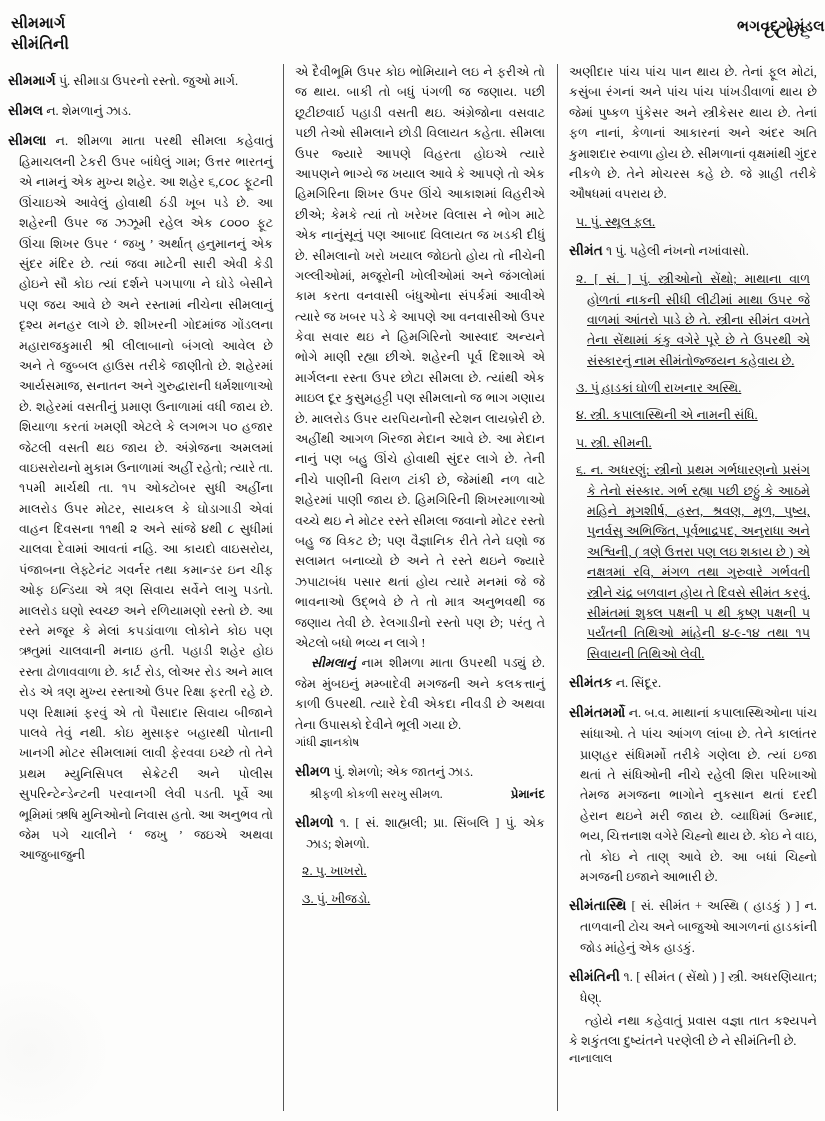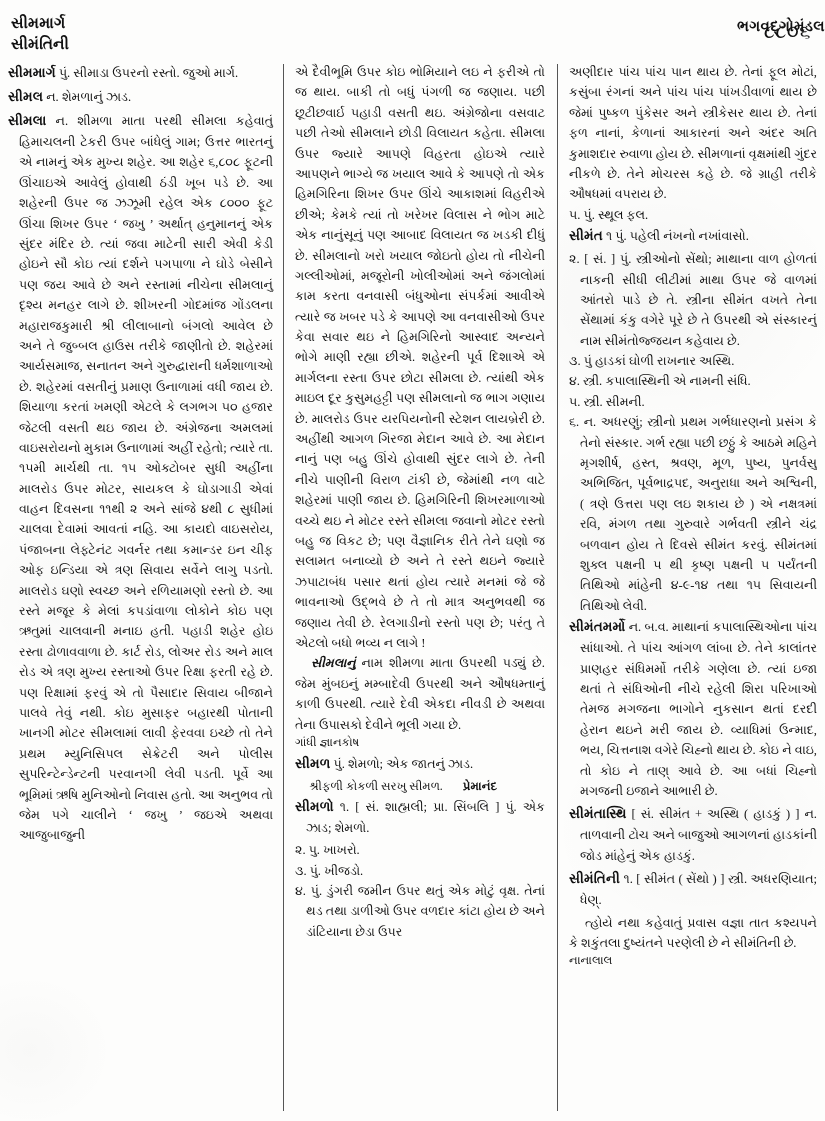--- a/index.html
+++ b/index.html
@@ -102,51 +102,53 @@
     bottom: 10px;
     width: 1px;
     background: #2a2a2a;
     opacity: 0.8;
   }
   .rule-a { left: 283px; }
   .rule-b { left: 557px; }
 
   
   .entry {
-    margin: 0 0 2px 0;
+    margin: 8px 0 2px 0;
     text-indent: 0;
     padding-left: 11px;
     text-indent: -11px;
   }
   .para {
     margin: 0;
     text-indent: 16px;
   }
   .para.flush { text-indent: 0; }
   .sense {
-    margin: 0;
+    margin: 7px;
     padding-left: 11px;
     text-indent: -11px;
+    text-decoration: underline;
   }
   .hw {
     font-weight: bold;
     font-size: 13.6px;
     letter-spacing: 0.1px;
   }
   .bold { font-weight: bold; font-style: italic; }
   .cite {
     display: block;
     text-align: left;
     font-weight: normal;
     font-size: 11.6px;
     margin-top: -1px;
   }
   .srcline {
     display: flex;
-    gap: 20px;
+    justify-content: space-between;
+    gap: 12px;
     font-size: 11.8px;
     padding-left: 14px;
   }
   .srcline .q { font-weight: normal; }
   .srcline .who { font-weight: bold; white-space: nowrap; }
 </style>
 </head>
 <body>
 
 <div class="page"></div>
@@ -166,41 +168,41 @@
   <div class="rule rule-b"></div>
 
   <div class="columns">
     <div class="col col-1" id="col-1">
         <p class="entry"><span class="hw">સીમમાર્ગ</span><span> પું. સીમાડા ઉપરનો રસ્તો. જુઓ માર્ગ.</span></p>
         <p class="entry"><span class="hw">સીમલ</span><span> ન. શેમળાનું ઝાડ.</span></p>
         <p class="entry"><span class="hw">સીમલા</span><span> ન. શીમળા માતા પરથી સીમલા કહેવાતું હિમાચલની ટેકરી ઉપર બાંધેલું ગામ; ઉત્તર ભારતનું એ નામનું એક મુખ્ય શહેર. આ શહેર ૬,૮૦૮ ફૂટની ઊંચાઇએ આવેલું હોવાથી ઠંડી ખૂબ પડે છે. આ શહેરની ઉપર જ ઝઝૂમી રહેલ એક ૮૦૦૦ ફૂટ ઊંચા શિખર ઉપર ‘ જખુ ’ અર્થાત્ હનુમાનનું એક સુંદર મંદિર છે. ત્યાં જવા માટેની સારી એવી કેડી હોઇને સૌ કોઇ ત્યાં દર્શને પગપાળા ને ઘોડે બેસીને પણ જય આવે છે અને રસ્તામાં નીચેના સીમલાનું દૃશ્ય મનહર લાગે છે. શીખરની ગોદમાંજ ગોંડલના મહારાજકુમારી શ્રી લીલાબાનો બંગલો આવેલ છે અને તે જુબ્બલ હાઉસ તરીકે જાણીતો છે. શહેરમાં આર્યસમાજ, સનાતન અને ગુરુદ્વારાની ધર્મશાળાઓ છે. શહેરમાં વસતીનું પ્રમાણ ઉનાળામાં વધી જાય છે. શિયાળા કરતાં ખમણી એટલે કે લગભગ ૫૦ હજાર જેટલી વસતી થઇ જાય છે. અંગ્રેજના અમલમાં વાઇસરોયનો મુકામ ઉનાળામાં અહીં રહેતો; ત્યારે તા. ૧૫મી માર્ચથી તા. ૧૫ ઓક્ટોબર સુધી અહીંના માલરોડ ઉપર મોટર, સાયકલ કે ઘોડાગાડી એવાં વાહન દિવસના ૧૧થી ૨ અને સાંજે ૪થી ૮ સુધીમાં ચાલવા દેવામાં આવતાં નહિ. આ કાયદો વાઇસરોય, પંજાબના લેફ્ટેનંટ ગવર્નર તથા કમાન્ડર ઇન ચીફ ઓફ ઇન્ડિયા એ ત્રણ સિવાય સર્વેને લાગુ પડતો. માલરોડ ઘણો સ્વચ્છ અને રળિયામણો રસ્તો છે. આ રસ્તે મજૂર કે મેલાં કપડાંવાળા લોકોને કોઇ પણ ઋતુમાં ચાલવાની મનાઇ હતી. પહાડી શહેર હોઇ રસ્તા ઢોળાવવાળા છે. કાર્ટ રોડ, લોઅર રોડ અને માલ રોડ એ ત્રણ મુખ્ય રસ્તાઓ ઉપર રિક્ષા ફરતી રહે છે. પણ રિક્ષામાં ફરવું એ તો પૈસાદાર સિવાય બીજાને પાલવે તેવું નથી. કોઇ મુસાફર બહારથી પોતાની ખાનગી મોટર સીમલામાં લાવી ફેરવવા ઇચ્છે તો તેને પ્રથમ મ્યુનિસિપલ સેક્રેટરી અને પોલીસ સુપરિન્ટેન્ડેન્ટની પરવાનગી લેવી પડતી. પૂર્વે આ ભૂમિમાં ઋષિ મુનિઓનો નિવાસ હતો. આ અનુભવ તો જેમ પગે ચાલીને ‘ જખુ ’ જઇએ અથવા આજુબાજુની</span></p>
       </div>
     <div class="col col-2" id="col-2">
         <p class="para flush">એ દૈવીભૂમિ ઉપર કોઇ ભોમિયાને લઇ ને ફરીએ તો જ થાય. બાકી તો બધું પંગળી જ જણાય. પછી છૂટીછવાર્ઇ પહાડી વસતી થઇ. અંગ્રેજોના વસવાટ પછી તેઓ સીમલાને છોડી વિલાયત કહેતા. સીમલા ઉપર જ્યારે આપણે વિહરતા હોઇએ ત્યારે આપણને ભાગ્યે જ ખયાલ આવે કે આપણે તો એક હિમગિરિના શિખર ઉપર ઊંચે આકાશમાં વિહરીએ છીએ; કેમકે ત્યાં તો ખરેખર વિલાસ ને ભોગ માટે એક નાનુંસૂનું પણ આબાદ વિલાયત જ ખડકી દીધું છે. સીમલાનો ખરો ખયાલ જોઇતો હોય તો નીચેની ગલ્લીઓમાં, મજૂરોની ખોલીઓમાં અને જંગલોમાં કામ કરતા વનવાસી બંધુઓના સંપર્કમાં આવીએ ત્યારે જ ખબર પડે કે આપણે આ વનવાસીઓ ઉપર કેવા સવાર થઇ ને હિમગિરિનો આસ્વાદ અન્યને ભોગે માણી રહ્યા છીએ. શહેરની પૂર્વ દિશાએ એ માર્ગલના રસ્તા ઉપર છોટા સીમલા છે. ત્યાંથી એક માઇલ દૂર કુસુમહટ્ટી પણ સીમલાનો જ ભાગ ગણાય છે. માલરોડ ઉપર યરપિયનોની સ્ટેશન લાયબ્રેરી છે. અહીંથી આગળ ગિરજા મેદાન આવે છે. આ મેદાન નાનું પણ બહુ ઊંચે હોવાથી સુંદર લાગે છે. તેની નીચે પાણીની વિરાળ ટાંકી છે, જેમાંથી નળ વાટે શહેરમાં પાણી જાય છે. હિમગિરિની શિખરમાળાઓ વચ્ચે થઇ ને મોટર રસ્તે સીમલા જવાનો મોટર રસ્તો બહુ જ વિકટ છે; પણ વૈજ્ઞાનિક રીતે તેને ઘણો જ સલામત બનાવ્યો છે અને તે રસ્તે થઇને જ્યારે ઝપાટાબંધ પસાર થતાં હોય ત્યારે મનમાં જે જે ભાવનાઓ ઉદ્ભવે છે તે તો માત્ર અનુભવથી જ જણાય તેવી છે. રેલગાડીનો રસ્તો પણ છે; પરંતુ તે એટલો બધો ભવ્ય ન લાગે !</p>
-        <p class="para"><span class="bold">સીમલાનું</span><span> નામ શીમળા માતા ઉપરથી પડ્યું છે. જેમ મુંબઇનું મમ્બાદેવી ઉપરથી અને ઔષધમ્તાનું કાળી ઉપરથી. ત્યારે દેવી એકદા નીવડી છે અથવા તેના ઉપાસકો દેવીને ભૂલી ગયા છે.</span></p>
+        <p class="para"><span class="bold">સીમલાનું</span><span> નામ શીમળા માતા ઉપરથી પડ્યું છે. જેમ મુંબઇનું મમ્બાદેવી મગજની અને કલકત્તાનું કાળી ઉપરથી. ત્યારે દેવી એકદા નીવડી છે અથવા તેના ઉપાસકો દેવીને ભૂલી ગયા છે.</span></p>
         <span class="cite">ગાંધી જ્ઞાનકોષ</span>
         <p class="entry"><span class="hw">સીમળ</span><span> પું. શેમળો; એક જાતનું ઝાડ.</span></p>
         <div class="srcline">
           <span class="q">શ્રીફળી કોકળી સરખુ સીમળ.</span>
           <span class="who">પ્રેમાનંદ</span>
         </div>
         <p class="entry"><span class="hw">સીમળો</span><span> ૧. [ સં. શાહ્મલી; પ્રા. સિંબલિ ] પું. એક ઝાડ; શેમળો.</span></p>
         <p class="sense">૨. પુ. ખાખરો.</p>
         <p class="sense">૩. પું. ખીજડો.</p>
-        <p class="sense">૪. પું. ડુંગરી જમીન ઉપર થતું એક મોટું વૃક્ષ. તેનાં થડ તથા ડાળીઓ ઉપર વળદાર કાંટા હોય છે અને ડાંટિયાના છેડા ઉપર</p>
       </div>
     <div class="col col-3" id="col-3">
         <p class="para flush">અણીદાર પાંચ પાંચ પાન થાય છે. તેનાં ફૂલ મોટાં, કસુંબા રંગનાં અને પાંચ પાંચ પાંખડીવાળાં થાય છે જેમાં પુષ્કળ પુંકેસર અને સ્ત્રીકેસર થાય છે. તેનાં ફળ નાનાં, કેળાનાં આકારનાં અને અંદર અતિ કુમાશદાર રુવાળા હોય છે. સીમળાનાં વૃક્ષમાંથી ગુંદર નીકળે છે. તેને મોચરસ કહે છે. જે ગ્રાહી તરીકે ઔષધમાં વપરાય છે.</p>
         <p class="sense">૫. પું. સ્થૂલ ફલ.</p>
         <p class="entry"><span class="hw">સીમંત</span><span> ૧ પું. પહેલી નંખનો નખાંવાસો.</span></p>
         <p class="sense">૨. [ સં. ] પું. સ્ત્રીઓનો સેંથો; માથાના વાળ હોળતાં નાકની સીધી લીટીમાં માથા ઉપર જે વાળમાં આંતરો પાડે છે તે. સ્ત્રીના સીમંત વખતે તેના સેંથામાં કંકુ વગેરે પૂરે છે તે ઉપરથી એ સંસ્કારનું નામ સીમંતોજ્જયન કહેવાય છે.</p>
         <p class="sense">૩. પું હાડકાં ઘોળી રાખનાર અસ્થિ.</p>
         <p class="sense">૪. સ્ત્રી. કપાલાસ્થિની એ નામની સંધિ.</p>
         <p class="sense">૫. સ્ત્રી. સીમની.</p>
         <p class="sense">૬. ન. અધરણું; સ્ત્રીનો પ્રથમ ગર્ભધારણનો પ્રસંગ કે તેનો સંસ્કાર. ગર્ભ રહ્યા પછી છઠ્ઠું કે આઠમે મહિને મૃગશીર્ષ, હસ્ત, શ્રવણ, મૂળ, પુષ્ય, પુનર્વસુ અભિજિત, પૂર્વભાદ્રપદ, અનુરાધા અને અશ્વિની, ( ત્રણે ઉત્તરા પણ લઇ શકાય છે ) એ નક્ષત્રમાં રવિ, મંગળ તથા ગુરુવારે ગર્ભવતી સ્ત્રીને ચંદ્ર બળવાન હોય તે દિવસે સીમંત કરવું. સીમંતમાં શુક્લ પક્ષની ૫ થી કૃષ્ણ પક્ષની ૫ પર્યંતની તિથિઓ માંહેની ૪-૯-૧૪ તથા ૧૫ સિવાયની તિથિઓ લેવી.</p>
+        <p class="entry"><span class="hw">સીમંતક</span><span> ન. સિંદૂર.</span></p>
         <p class="entry"><span class="hw">સીમંતમર્મો</span><span> ન. બ.વ. માથાનાં કપાલાસ્થિઓના પાંચ સાંધાઓ. તે પાંચ આંગળ લાંબા છે. તેને કાલાંતર પ્રાણહર સંધિમર્મો તરીકે ગણેલા છે. ત્યાં ઇજા થતાં તે સંધિઓની નીચે રહેલી શિરા પરિખાઓ તેમજ મગજના ભાગોને નુકસાન થતાં દરદી હેરાન થઇને મરી જાય છે. વ્યાધિમાં ઉન્માદ, ભય, ચિત્તનાશ વગેરે ચિહ્નો થાય છે. કોઇ ને વાઇ, તો કોઇ ને તાણ્ આવે છે. આ બધાં ચિહ્નો મગજની ઇજાને આભારી છે.</span></p>
         <p class="entry"><span class="hw">સીમંતાસ્થિ</span><span> [ સં. સીમંત + અસ્થિ ( હાડકું ) ] ન. તાળવાની ટોચ અને બાજુઓ આગળનાં હાડકાંની જોડ માંહેનું એક હાડકું.</span></p>
         <p class="entry"><span class="hw">સીમંતિની</span><span> ૧. [ સીમંત ( સેંથો ) ] સ્ત્રી. અધરણિયાત; ધેણ્.</span></p>
         <p class="para">ત્હોયે નથા કહેવાતું પ્રવાસ વજ્ઞા તાત કશ્યપને કે શકુંતલા દુષ્યંતને પરણેલી છે ને સીમંતિની છે.</p>
         <span class="cite">નાનાલાલ</span>
       </div>
   </div>
 
 </div>
 

